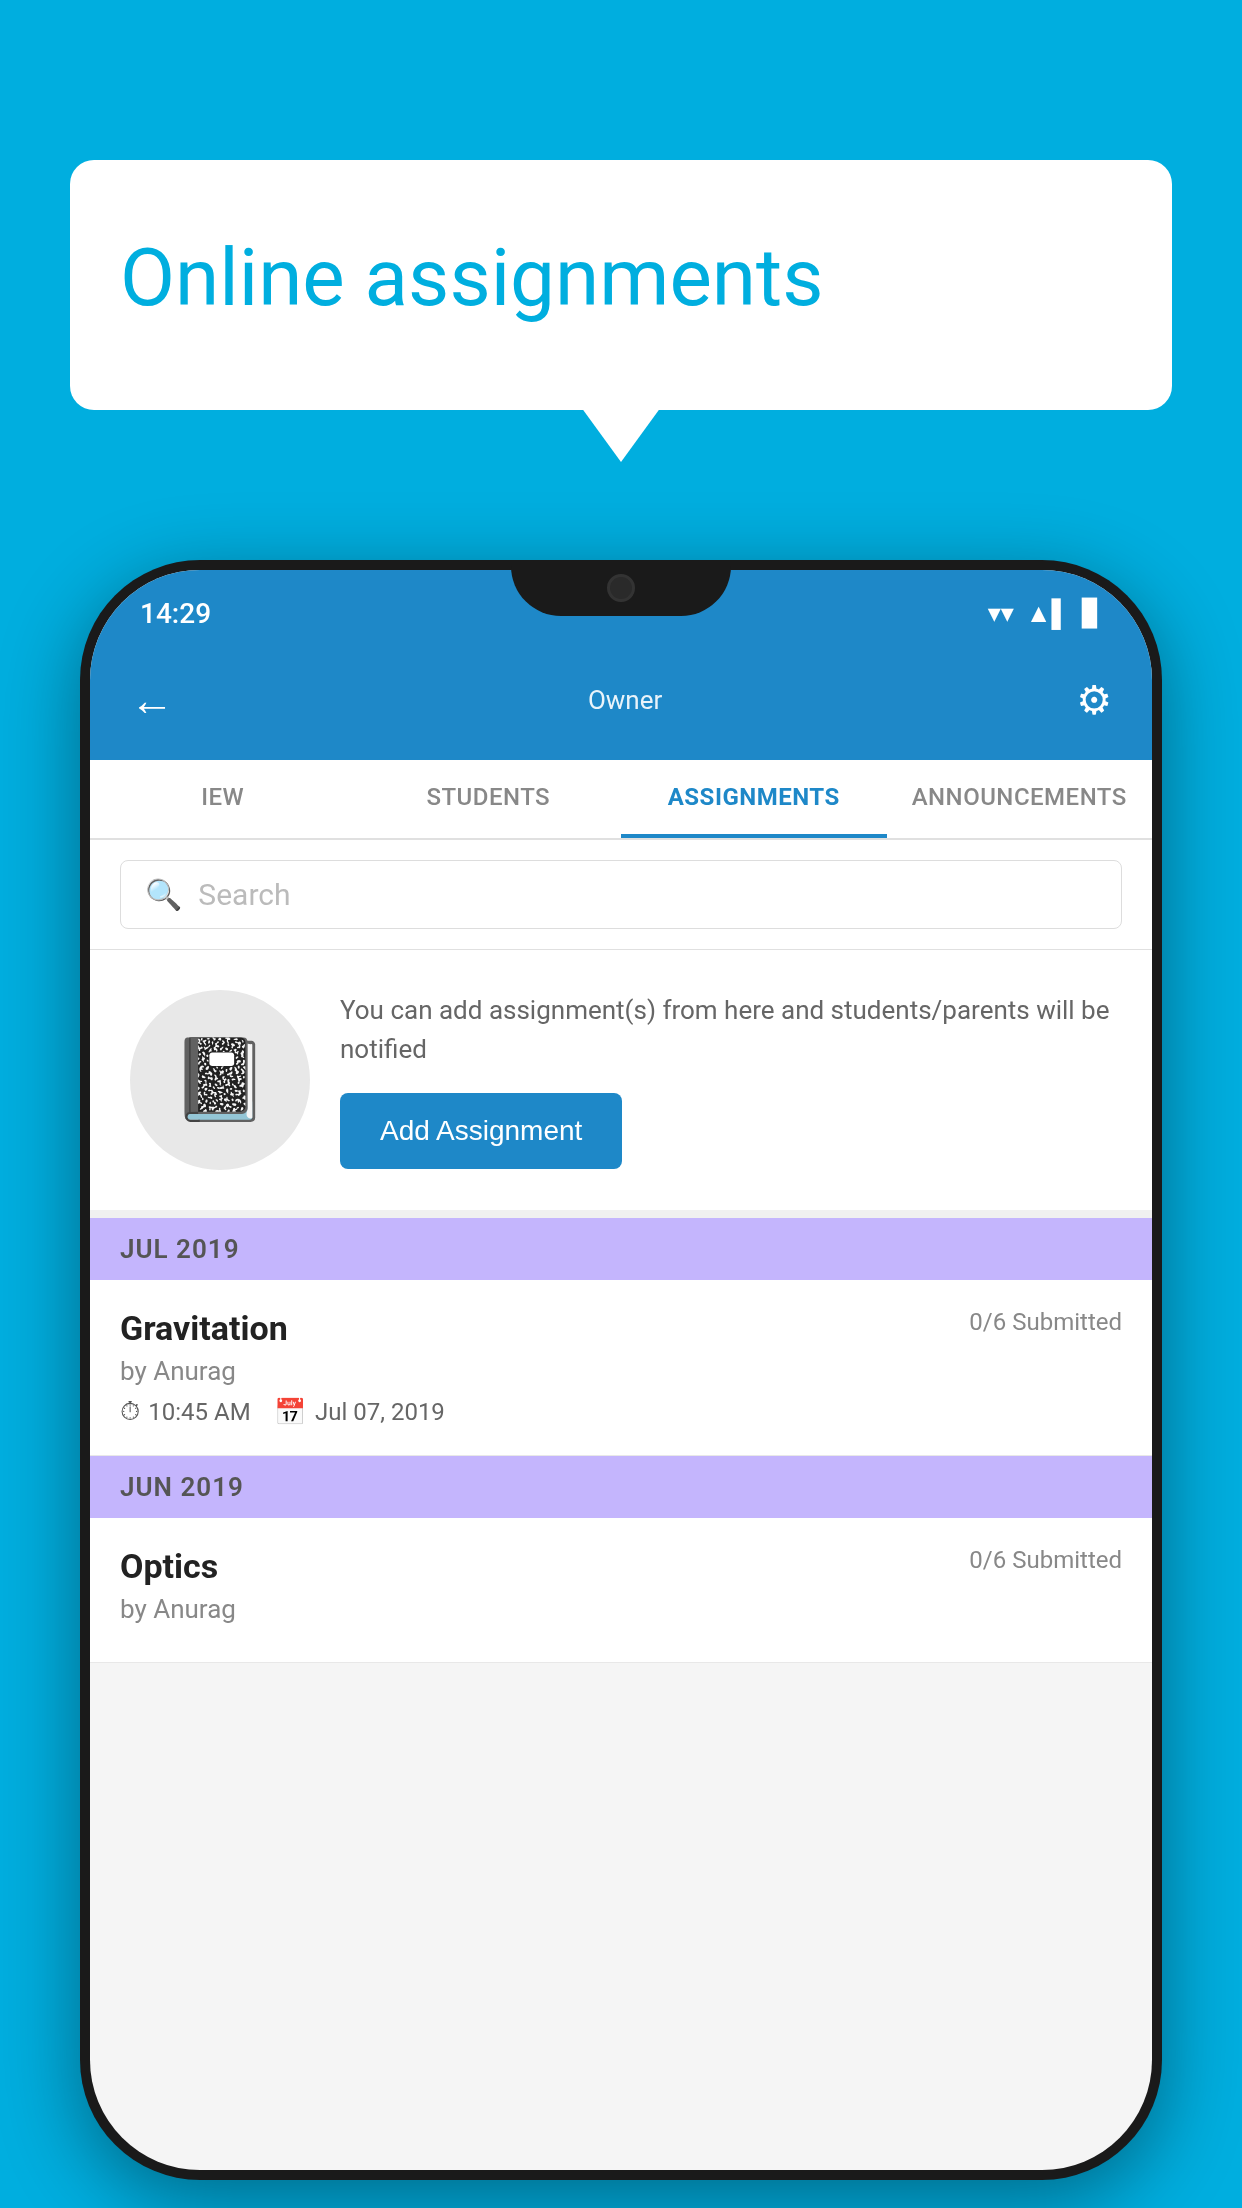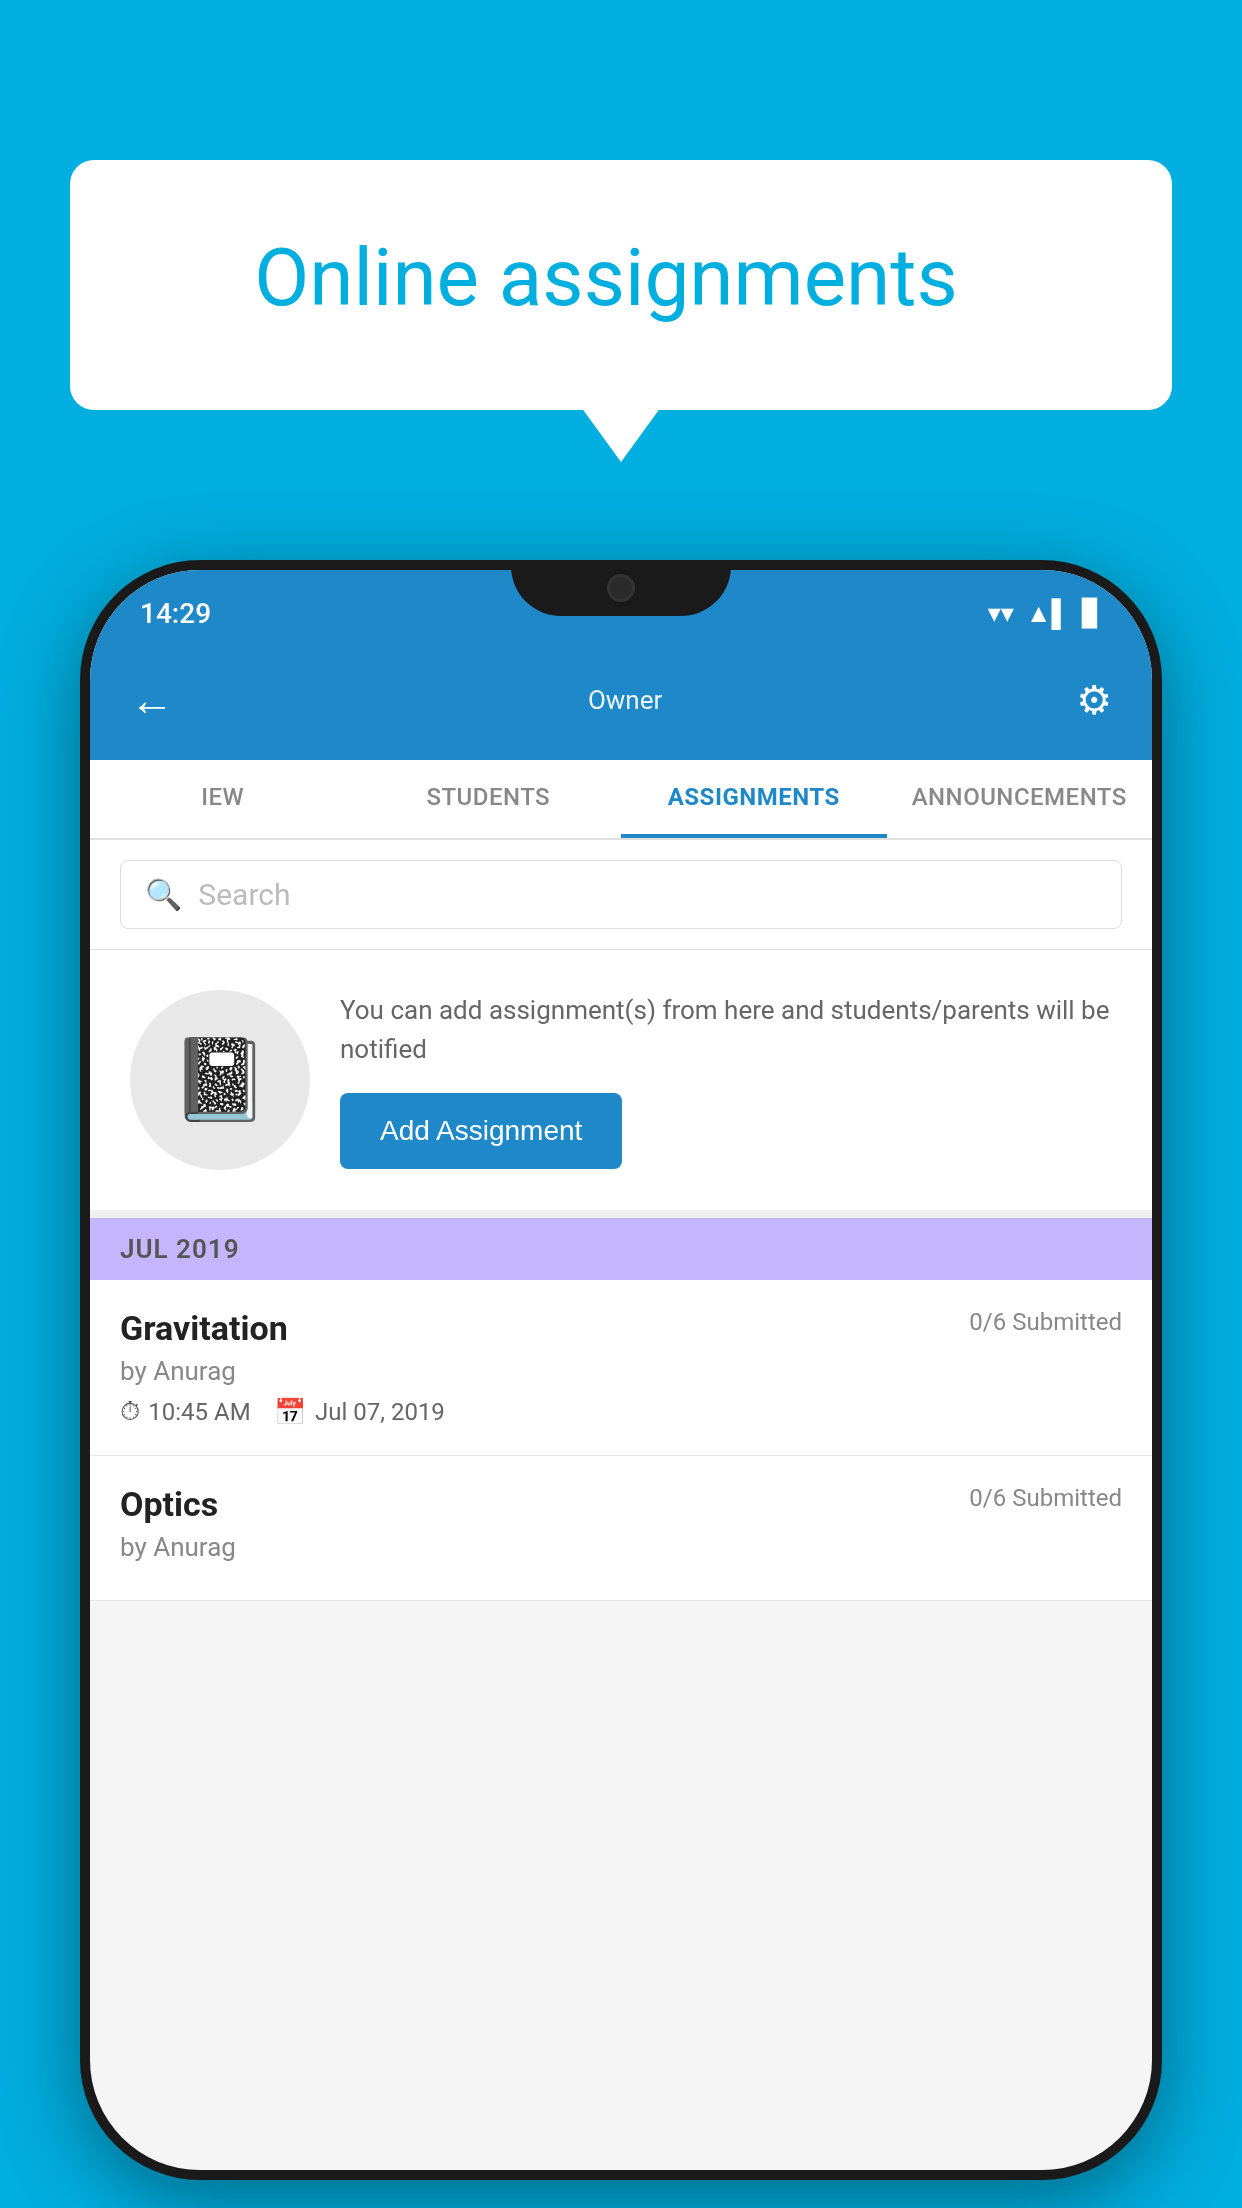--- a/index.html
+++ b/index.html
@@ -18,21 +18,20 @@
       position: absolute;
       top: 160px;
       left: 70px;
       right: 70px;
     }
 
     .speech-bubble {
       background: white;
       border-radius: 24px;
       padding: 70px 80px 60px 50px;
-      text-align: center;
       position: relative;
     }
 
     .speech-bubble::after {
       content: '';
       position: absolute;
       bottom: -52px;
       left: 50%;
       transform: translateX(-50%);
       width: 0;
@@ -409,20 +408,21 @@
           <span class="meta-icon">⏱</span>
           <span>10:45 AM</span>
         </div>
         <div class="meta-item">
           <span class="meta-icon">📅</span>
           <span>Jul 07, 2019</span>
         </div>
       </div>
     </div>
 
+    <div class="section-header">JUN 2019</div>
 
     <div class="assignment-item">
       <div class="assignment-item-header">
         <span class="assignment-title">Optics</span>
         <span class="assignment-submitted">0/6 Submitted</span>
       </div>
       <div class="assignment-by">by Anurag</div>
     </div>
 
   </div>

